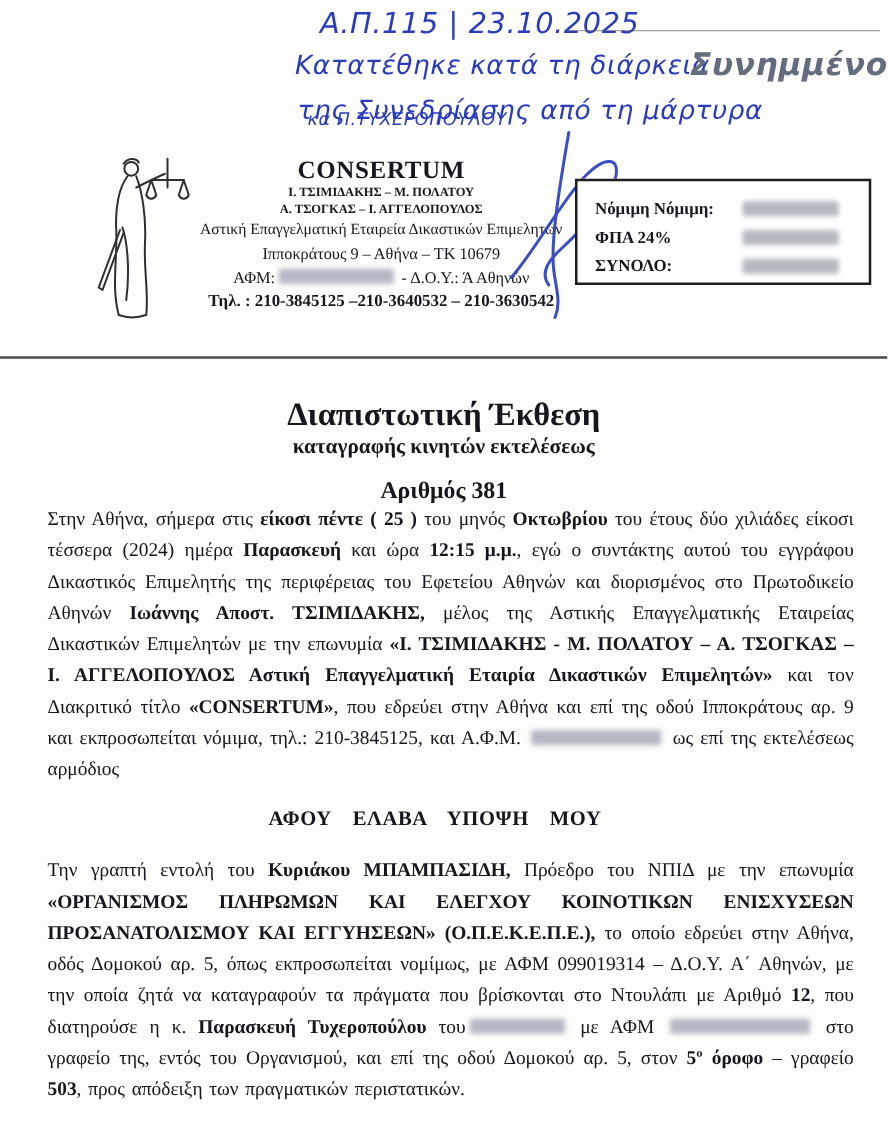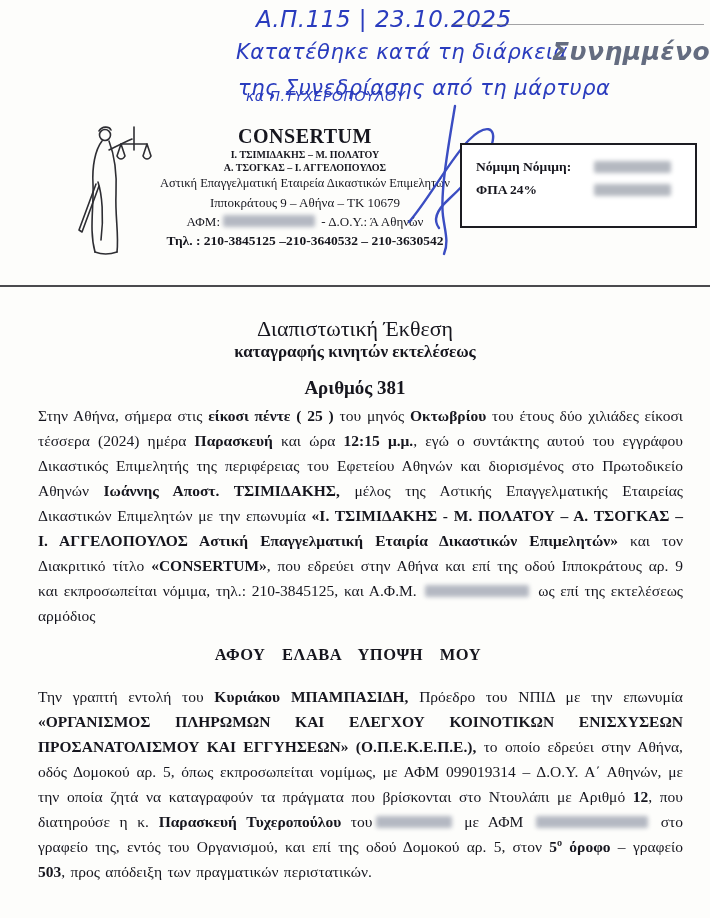--- a/index.html
+++ b/index.html
@@ -39,21 +39,21 @@
   .fee-label { font-weight:700; font-size:13.5px; flex:0 0 118px; white-space:nowrap; }
   .blur-val {
     height:12px; width:96px; border-radius:2px;
     background:#b4b8c0; filter:blur(2px); margin-left:auto; margin-right:12px;
   }
 
   .page-rule { border-top:2px solid #4a4a4e; width:710px; }
 
   
   .title-block { text-align:center; line-height:1.2; }
-  .title-1 { font-weight:400; font-size:22px; }
+  .title-1 { font-weight:700; font-size:26px; }
   .title-2 { font-weight:700; font-size:17px; }
   .title-3 { font-weight:700; font-size:19px; margin-top:14px; }
 
   
   .para {
     font-size:15.5px; line-height:25px; text-align:justify;
     width:645px; word-spacing:1.5px;
   }
   .para .b { font-weight:700; }
   .redacted {
@@ -119,20 +119,24 @@
 
 <div class="abs fee-box" style="left:460px; top:143px; width:237px; height:85px;">
   <div class="fee-row">
     <span class="fee-label">Νόμιμη Νόμιμη:</span>
     <span class="blur-val"></span>
   </div>
   <div class="fee-row">
     <span class="fee-label">ΦΠΑ 24%</span>
     <span class="blur-val" style="width:88px;"></span>
   </div>
+  <div class="fee-row">
+    <span class="fee-label">ΣΥΝΟΛΟ:</span>
+    <span class="blur-val"></span>
+  </div>
 </div>
 
 <div class="abs page-rule" style="left:0; top:285px;"></div>
 
 <div class="abs title-block" style="left:0; top:316px; width:710px;">
   <div class="title-1">Διαπιστωτική Έκθεση</div>
   <div class="title-2">καταγραφής κινητών εκτελέσεως</div>
   <div class="title-3">Αριθμός 381</div>
 </div>
 

